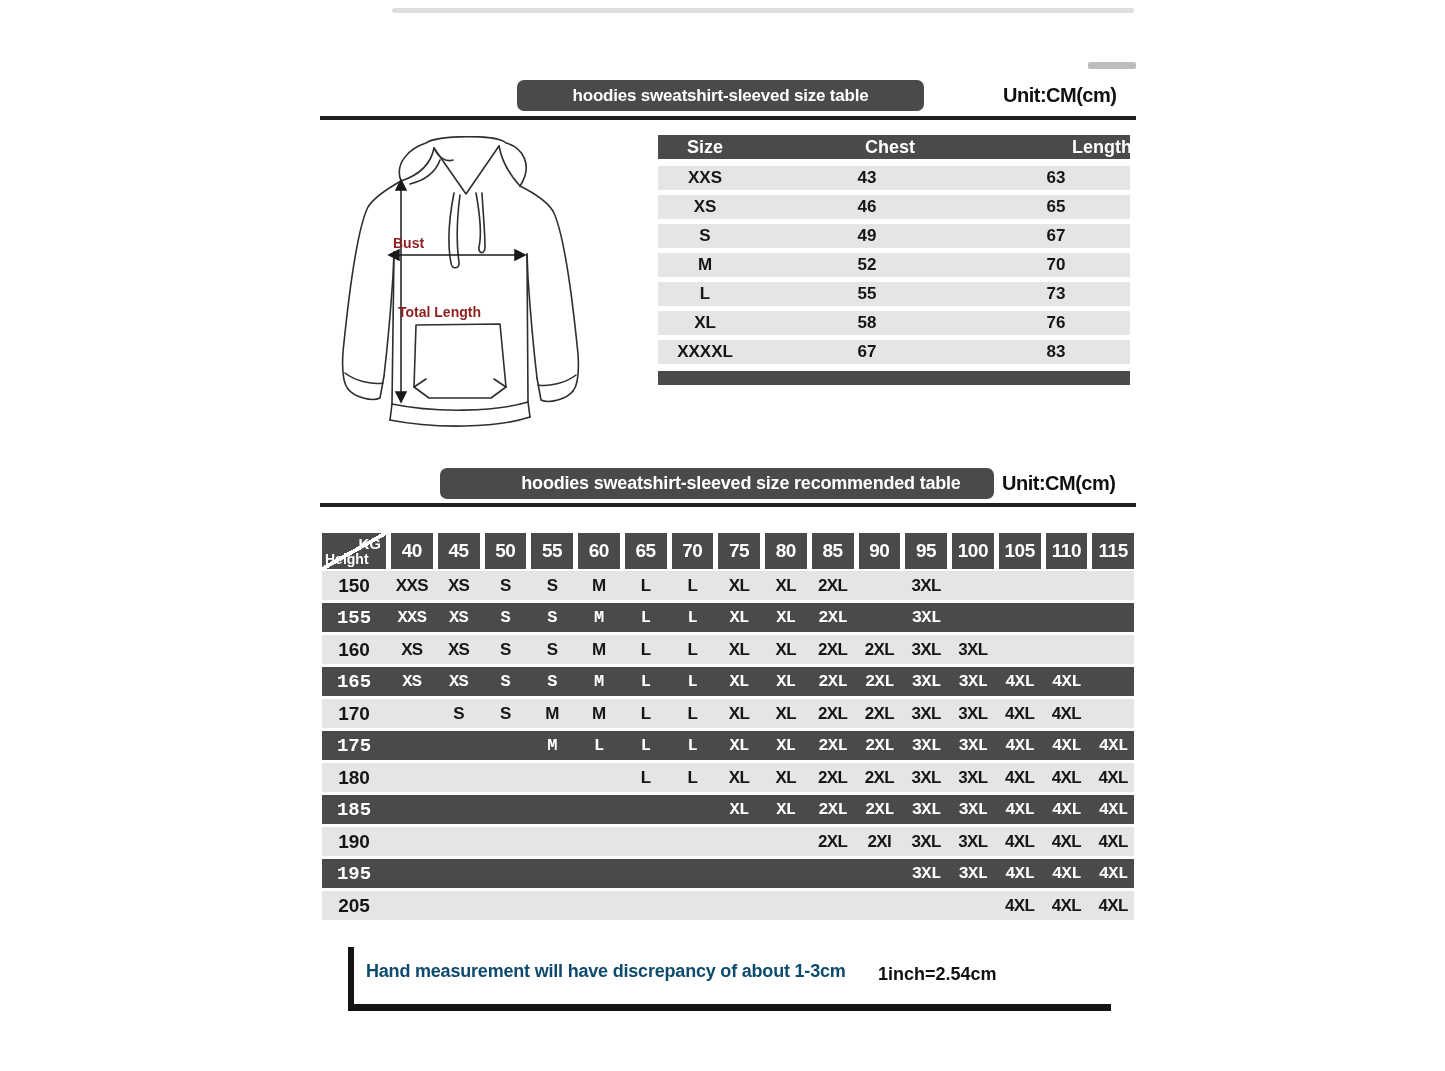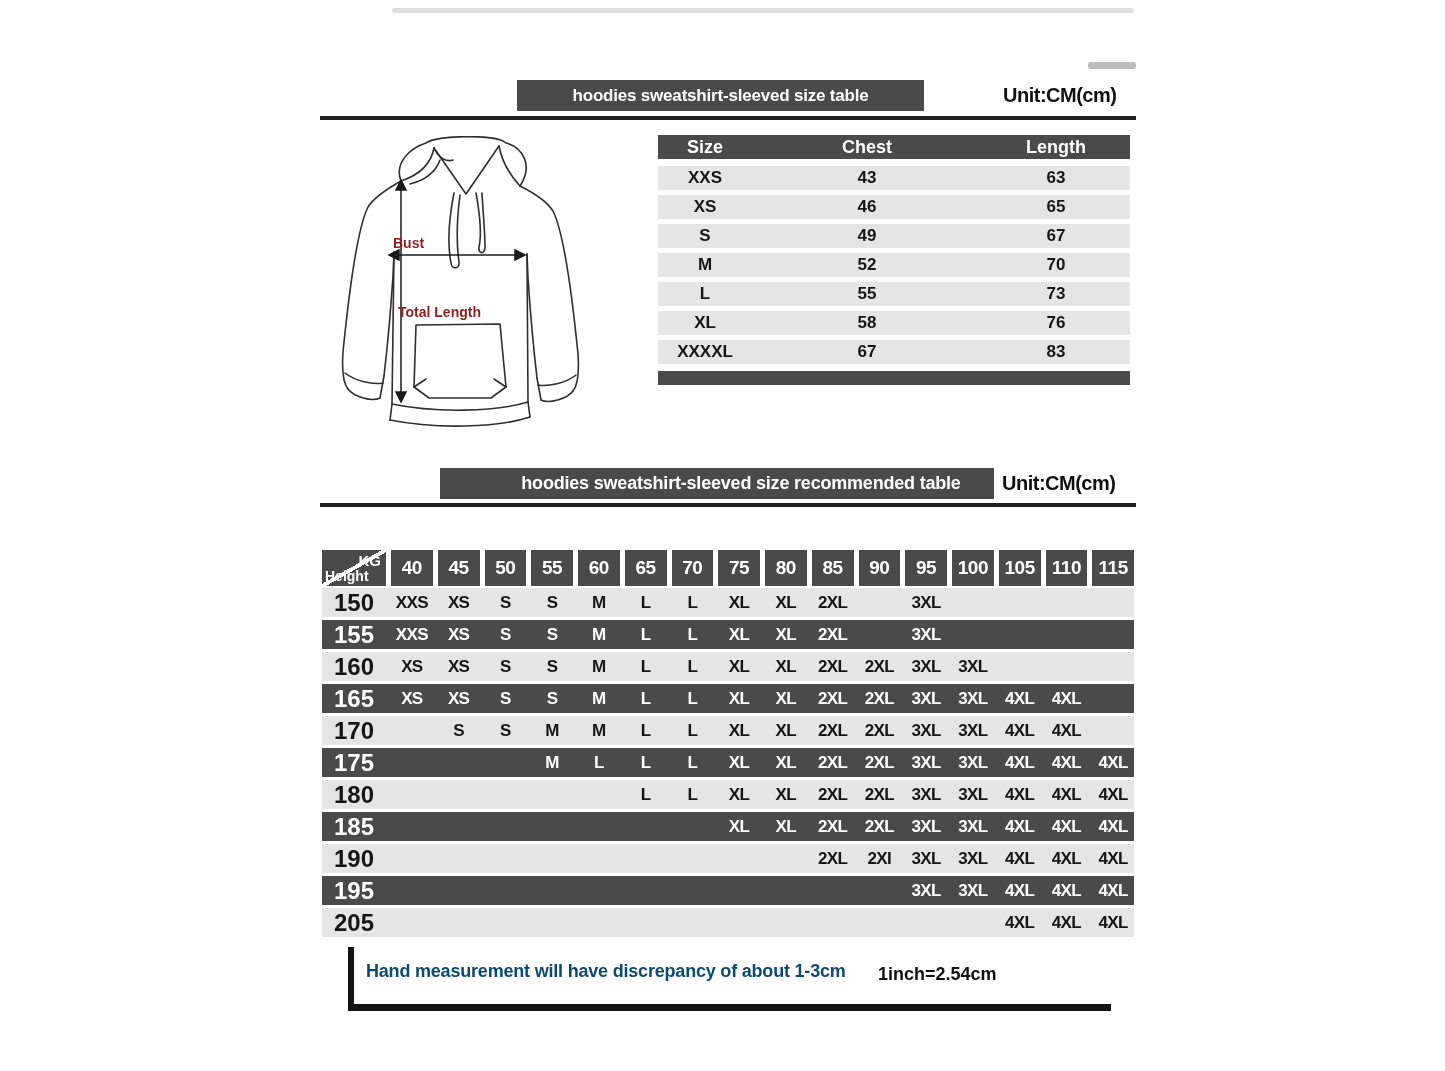--- a/index.html
+++ b/index.html
@@ -11,58 +11,58 @@
   *{box-sizing:border-box;}
   body{margin:0;background:#ffffff;font-family:"Liberation Sans",sans-serif;}
   .canvas{position:relative;width:1445px;height:1071px;background:#ffffff;overflow:hidden;}
 
   
   .a1{position:absolute;left:392px;top:8px;width:742px;height:5px;background:#dedede;border-radius:3px;}
   .a2{position:absolute;left:1088px;top:62px;width:48px;height:7px;background:#bdbdbd;border-radius:2px;}
 
   
   .t-bar{position:absolute;background:var(--bar-dark);color:#fff;font-weight:bold;
-         display:flex;align-items:center;justify-content:center;letter-spacing:-0.2px;}
+         display:flex;align-items:center;justify-content:center;letter-spacing:-0.2px;border-radius:7px;}
   #title1{left:517px;top:80px;width:407px;height:31px;font-size:17px;}
   #title2{left:440px;top:468px;width:554px;height:31px;font-size:18px;padding-left:48px;}
   .unit{position:absolute;font-weight:bold;color:#101010;font-size:20px;letter-spacing:-0.5px;}
   #unit1{left:1003px;top:84px;}
   #unit2{left:1002px;top:472px;}
   .hr{position:absolute;left:320px;width:816px;height:4px;background:#1f1f1f;}
   #hr1{top:116px;}
   #hr2{top:503px;}
 
   
   .hoodie{position:absolute;left:335px;top:136px;width:262px;height:312px;}
   .hoodie text{font-family:"Liberation Sans",sans-serif;font-weight:bold;font-size:14px;fill:var(--accent-red);}
 
   
   .size-table{position:absolute;left:658px;top:135px;width:472px;}
   .shead,.srow{display:grid;grid-template-columns:94px 230px 148px;height:24px;
                align-items:center;text-align:center;font-weight:bold;}
-  .shead{background:var(--bar-dark);color:#fff;font-size:18px;}
+  .shead{background:var(--bar-dark);color:#fff;font-size:18px;gap:23px;}
   .sbody{display:flex;flex-direction:column;gap:5px;margin-top:7px;}
   .srow{background:var(--row-light);color:var(--ink);font-size:17px;}
   .sfoot{height:14px;background:var(--bar-dark);margin-top:7px;}
 
   
   .rec-table{position:absolute;left:322px;top:533px;width:812px;}
-  .rhead{display:grid;grid-template-columns:64px repeat(16,1fr);column-gap:5px;height:36px;margin-top:17px;}
+  .rhead{display:grid;grid-template-columns:64px repeat(16,1fr);column-gap:5px;height:36px;}
   .wcell{background:var(--bar-dark);color:#fff;font-weight:bold;font-size:19px;letter-spacing:-0.5px;
          display:flex;align-items:center;justify-content:center;}
   .corner{position:relative;color:#fff;font-weight:bold;
           background:linear-gradient(to bottom right,var(--bar-dark) 47%,#ffffff 47%,#ffffff 53%,var(--bar-dark) 53%);}
   .corner .kg{position:absolute;top:2px;right:5px;font-size:15px;}
   .corner .hlabel{position:absolute;bottom:2px;left:3px;font-size:14px;}
   .rbody{display:flex;flex-direction:column;gap:3px;margin-top:2px;}
   .rrow{display:grid;grid-template-columns:64px repeat(16,1fr);column-gap:5px;height:29px;
         align-items:center;text-align:center;font-weight:bold;}
   .rrow.light{background:var(--row-light);color:var(--ink);}
-  .rrow.dark{background:var(--bar-dark);color:#fff;}
-  .hcell{font-size:24px;}
+  .rrow.dark{background:var(--bar-dark);color:#fff;font-family:Liberation Mono, monospace;}
+  .hcell{font-size:19px;}
   .rcell{font-size:17px;letter-spacing:-0.6px;white-space:nowrap;}
 
   
   #vbar{position:absolute;left:348px;top:947px;width:6px;height:64px;background:#141414;}
   #hbar{position:absolute;left:348px;top:1004px;width:763px;height:7px;background:#141414;}
   #note{position:absolute;left:366px;top:961px;font-size:18px;font-weight:bold;color:#0c4a6e;letter-spacing:-0.2px;}
   #conv{position:absolute;left:878px;top:964px;font-size:18px;font-weight:bold;color:#101010;}
 </style>
 </head>
 <body>

